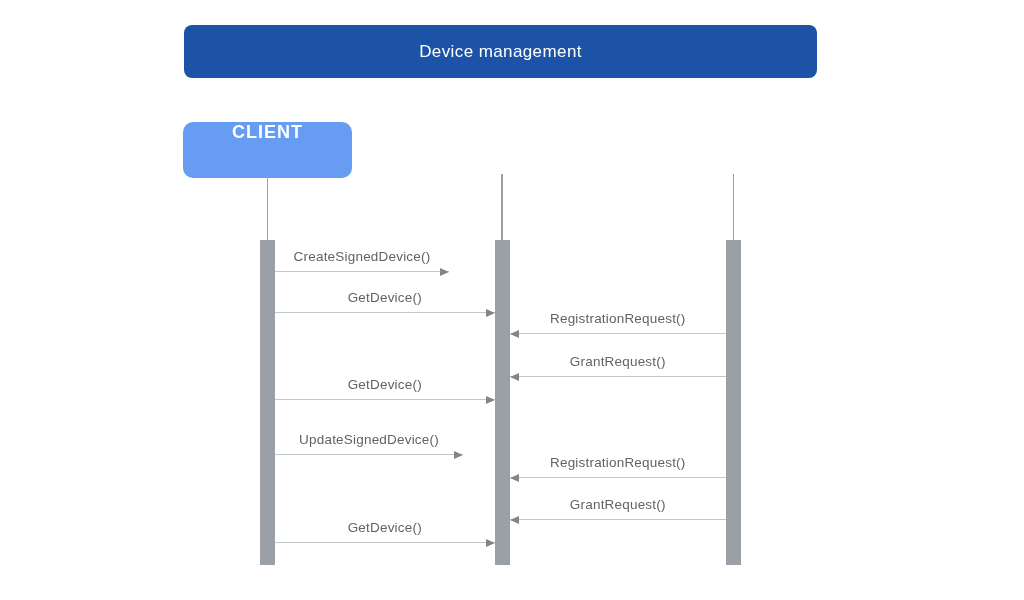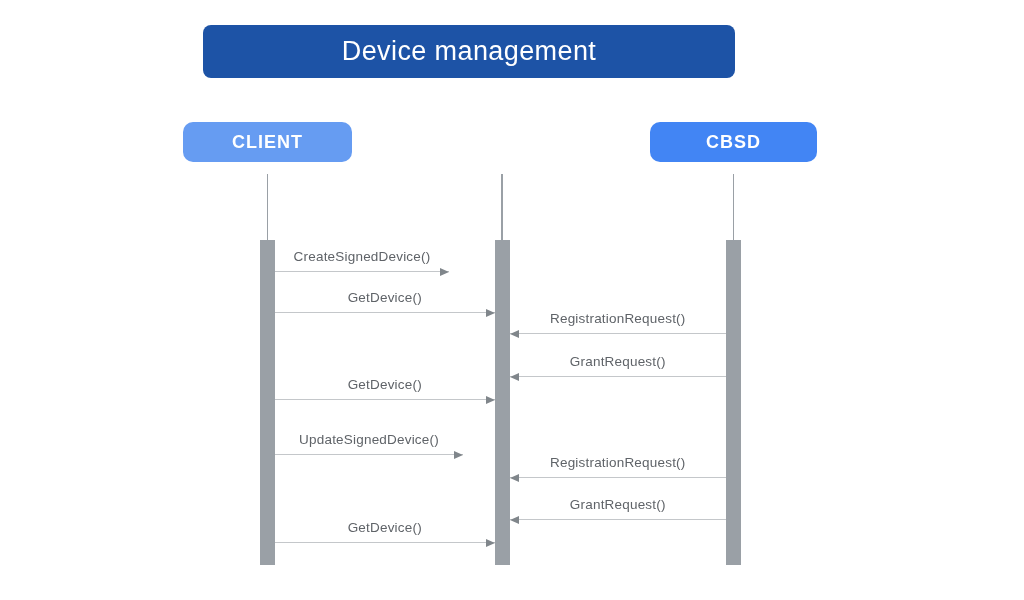--- a/index.html
+++ b/index.html
@@ -12,39 +12,38 @@
     width: 1024px;
     height: 600px;
     background: #ffffff;
     font-family: "Liberation Sans", sans-serif;
     overflow: hidden;
   }
   .title-bar {
     position: absolute;
     left: 184px;
     top: 25px;
-    width: 532px;
+    width: 633px;
     height: 53px;
     border-radius: 8px;
     display: flex;
     align-items: center;
     justify-content: center;
     color: #ffffff;
-    font-size: 27px;
+    font-size: 17px;
     font-weight: 400;
     letter-spacing: 0.4px;
-    margin-left: 19px;
   }
   .actor {
     position: absolute;
     top: 122px;
-    height: 40px;
+    height: 56px;
     border-radius: 10px;
     display: flex;
-    align-items: center;
+    align-items: flex-start;
     justify-content: center;
     color: #ffffff;
     font-size: 18px;
     font-weight: bold;
     letter-spacing: 1px;
   }
   .lifeline {
     position: absolute;
     width: 1.5px;
   }
@@ -83,23 +82,20 @@
   }
 </style>
 </head>
 <body>
 
 <div id="canvas" style="background: rgb(255, 255, 255);">
   <div class="title-bar" style="background: rgb(29, 83, 166); color: rgb(255, 255, 255);">Device management</div>
 
   <div class="actor" style="left: 183px; width: 169px; background: rgb(102, 156, 242); color: rgb(255, 255, 255);">
     <span>CLIENT</span>
-  </div>
-  <div class="actor" style="left: 650px; width: 167px; background: rgb(66, 133, 244); color: rgb(255, 255, 255);">
-    <span>CBSD</span>
   </div>
 
   <div>
       <div class="lifeline" style="left: 266.75px; top: 174px; height: 66px; background: rgb(154, 160, 166);"></div>
       <div class="activation-bar" style="left: 260px; width: 15px; top: 240px; height: 325px; background: rgb(154, 160, 166);"></div>
       <div class="lifeline" style="left: 501.25px; top: 174px; height: 66px; background: rgb(154, 160, 166);"></div>
       <div class="activation-bar" style="left: 494.5px; width: 15px; top: 240px; height: 325px; background: rgb(154, 160, 166);"></div>
       <div class="lifeline" style="left: 732.75px; top: 174px; height: 66px; background: rgb(154, 160, 166);"></div>
       <div class="activation-bar" style="left: 726px; width: 15px; top: 240px; height: 325px; background: rgb(154, 160, 166);"></div>
     </div>

